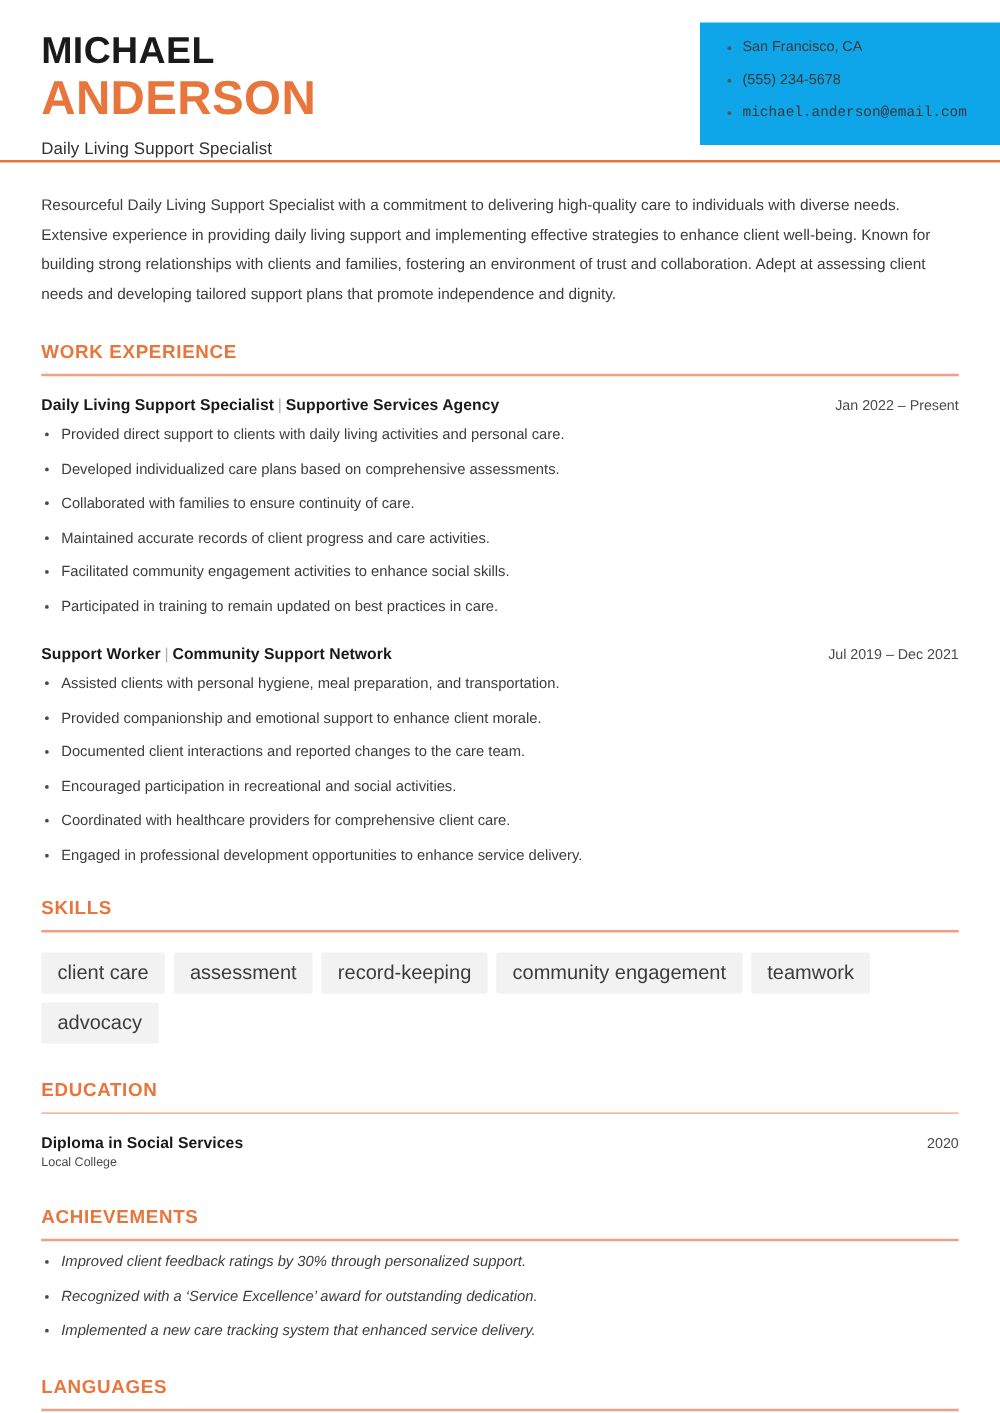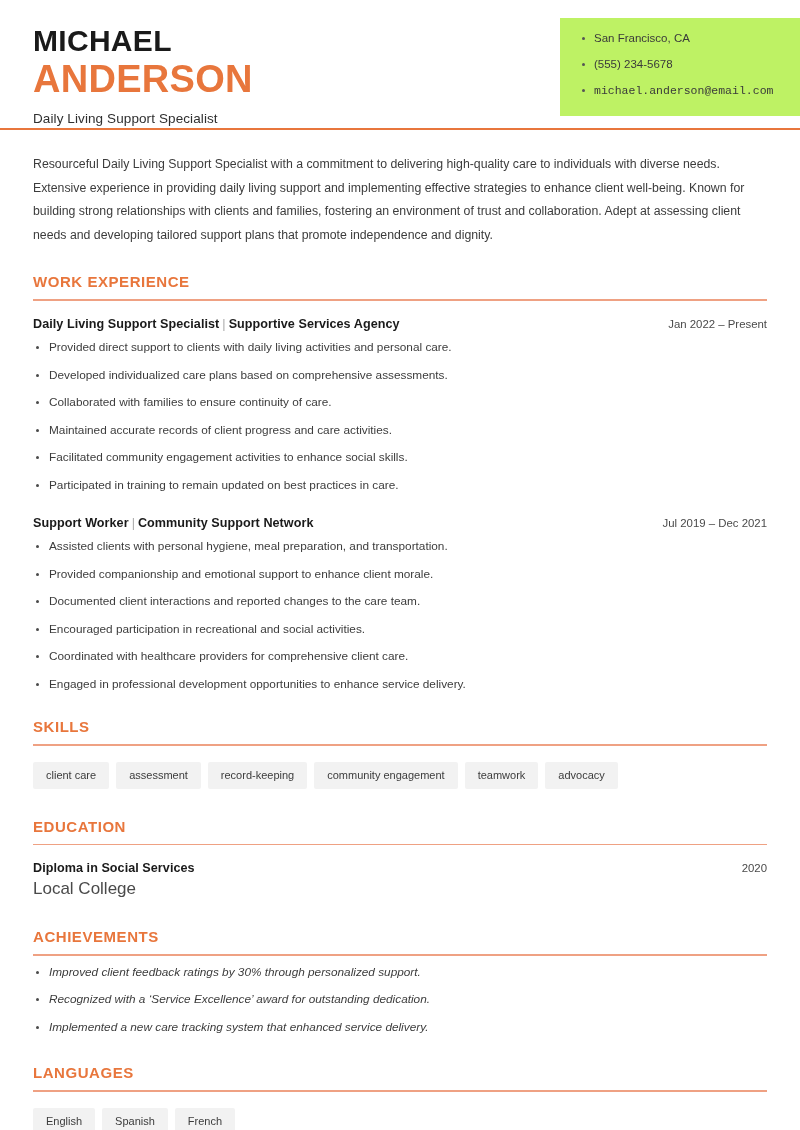--- a/index.html
+++ b/index.html
@@ -55,21 +55,21 @@
     text-transform: uppercase;
   }
   .job-tagline {
     font-size: 13.5px;
     color: #2f2f2f;
     margin-top: 11px;
     letter-spacing: 0.1px;
   }
 
   .contact-box {
-    background: #bef264;
+    background: #0ea5e9;
     width: 240px;
     box-sizing: border-box;
     padding: 14px 0 14px 22px;
     margin-top: 18px;
     min-height: 98px;
   }
   .contact-list {
     list-style: none;
     margin: 0;
     padding: 0;
@@ -147,21 +147,21 @@
     color: #aaaaaa;
     padding: 0 3px;
   }
   .entry-date {
     font-size: 11.4px;
     color: #4a4a4a;
     white-space: nowrap;
     padding-left: 14px;
   }
   .entry-sub {
-    font-size: 17px;
+    font-size: 10px;
     color: #4a4a4a;
     margin-top: 4px;
   }
 
   ul.bullets {
     list-style: none;
     margin: 9px 0 0 0;
     padding: 0;
   }
   ul.bullets li {
@@ -187,21 +187,21 @@
   
   .chips {
     display: flex;
     flex-wrap: wrap;
     gap: 7px;
     margin-top: 16px;
   }
   .chip {
     background: #f2f2f2;
     color: #3c3c3c;
-    font-size: 11px;
+    font-size: 16px;
     padding: 7px 13px;
     border-radius: 2px;
     line-height: 1.2;
     white-space: nowrap;
   }
 
   
   .ach-list { margin-top: 17px; }
   .ach-list li { margin-bottom: 13px; font-style: italic; }
 </style>

